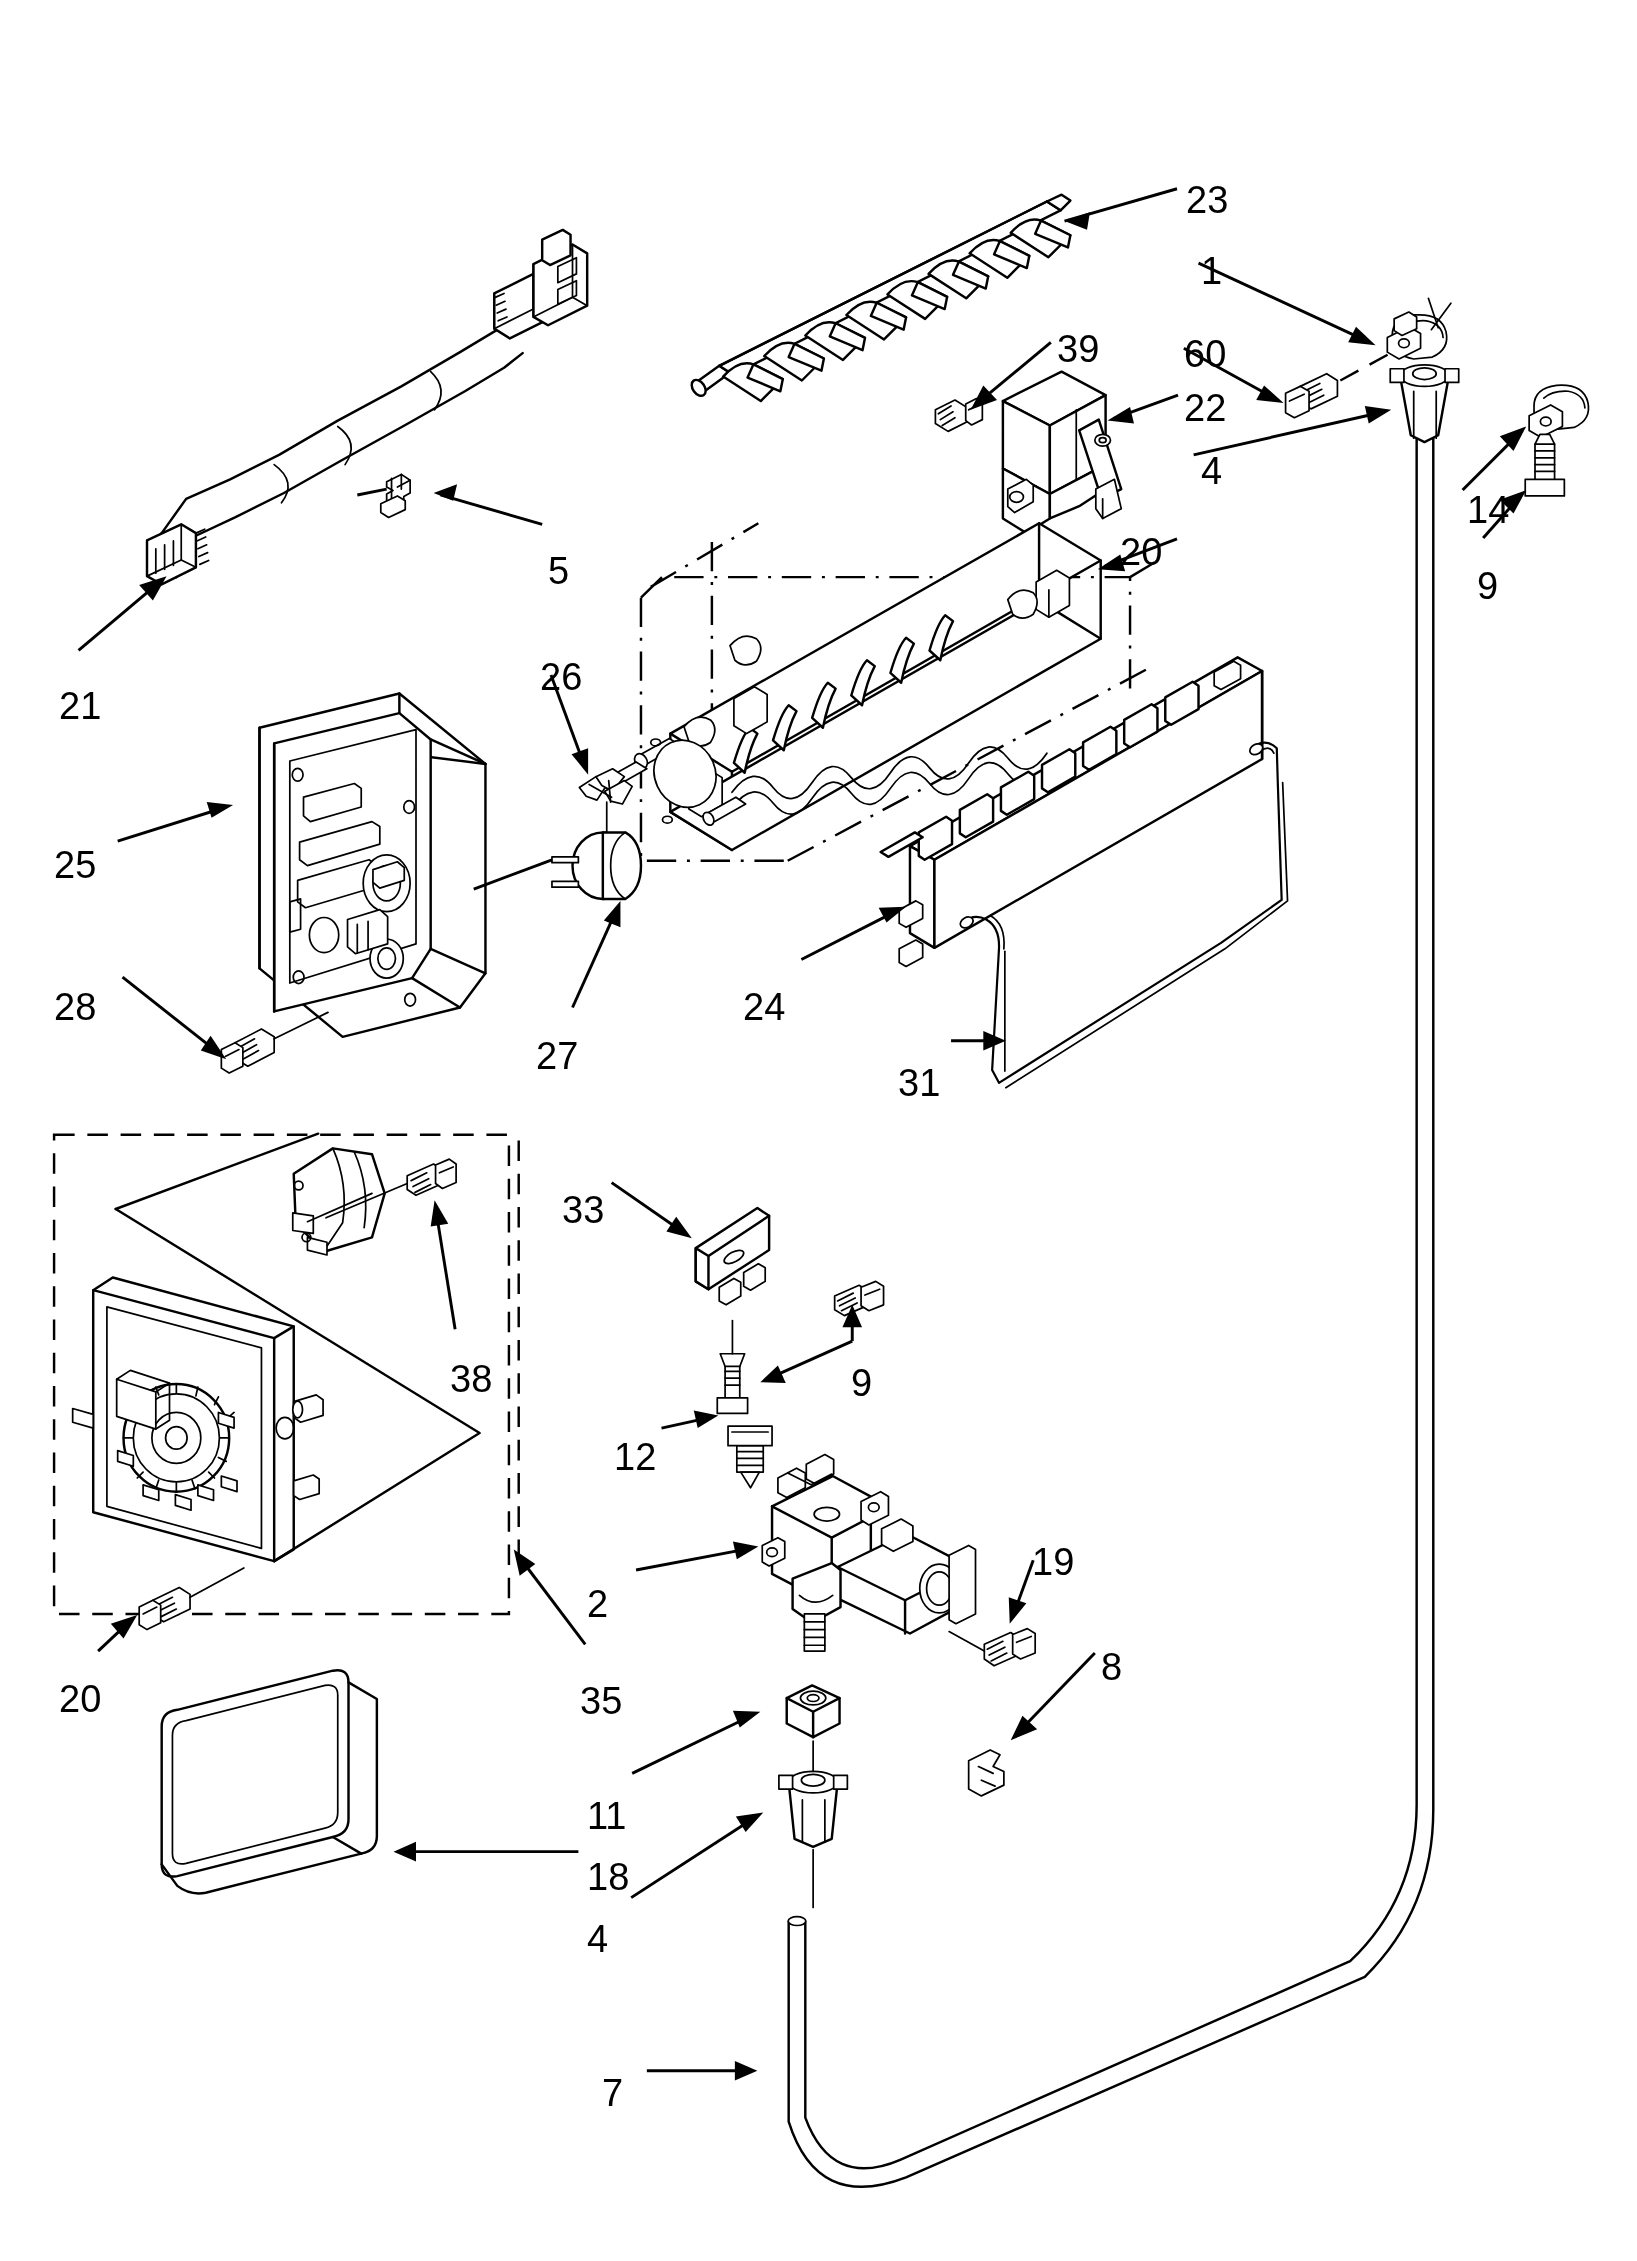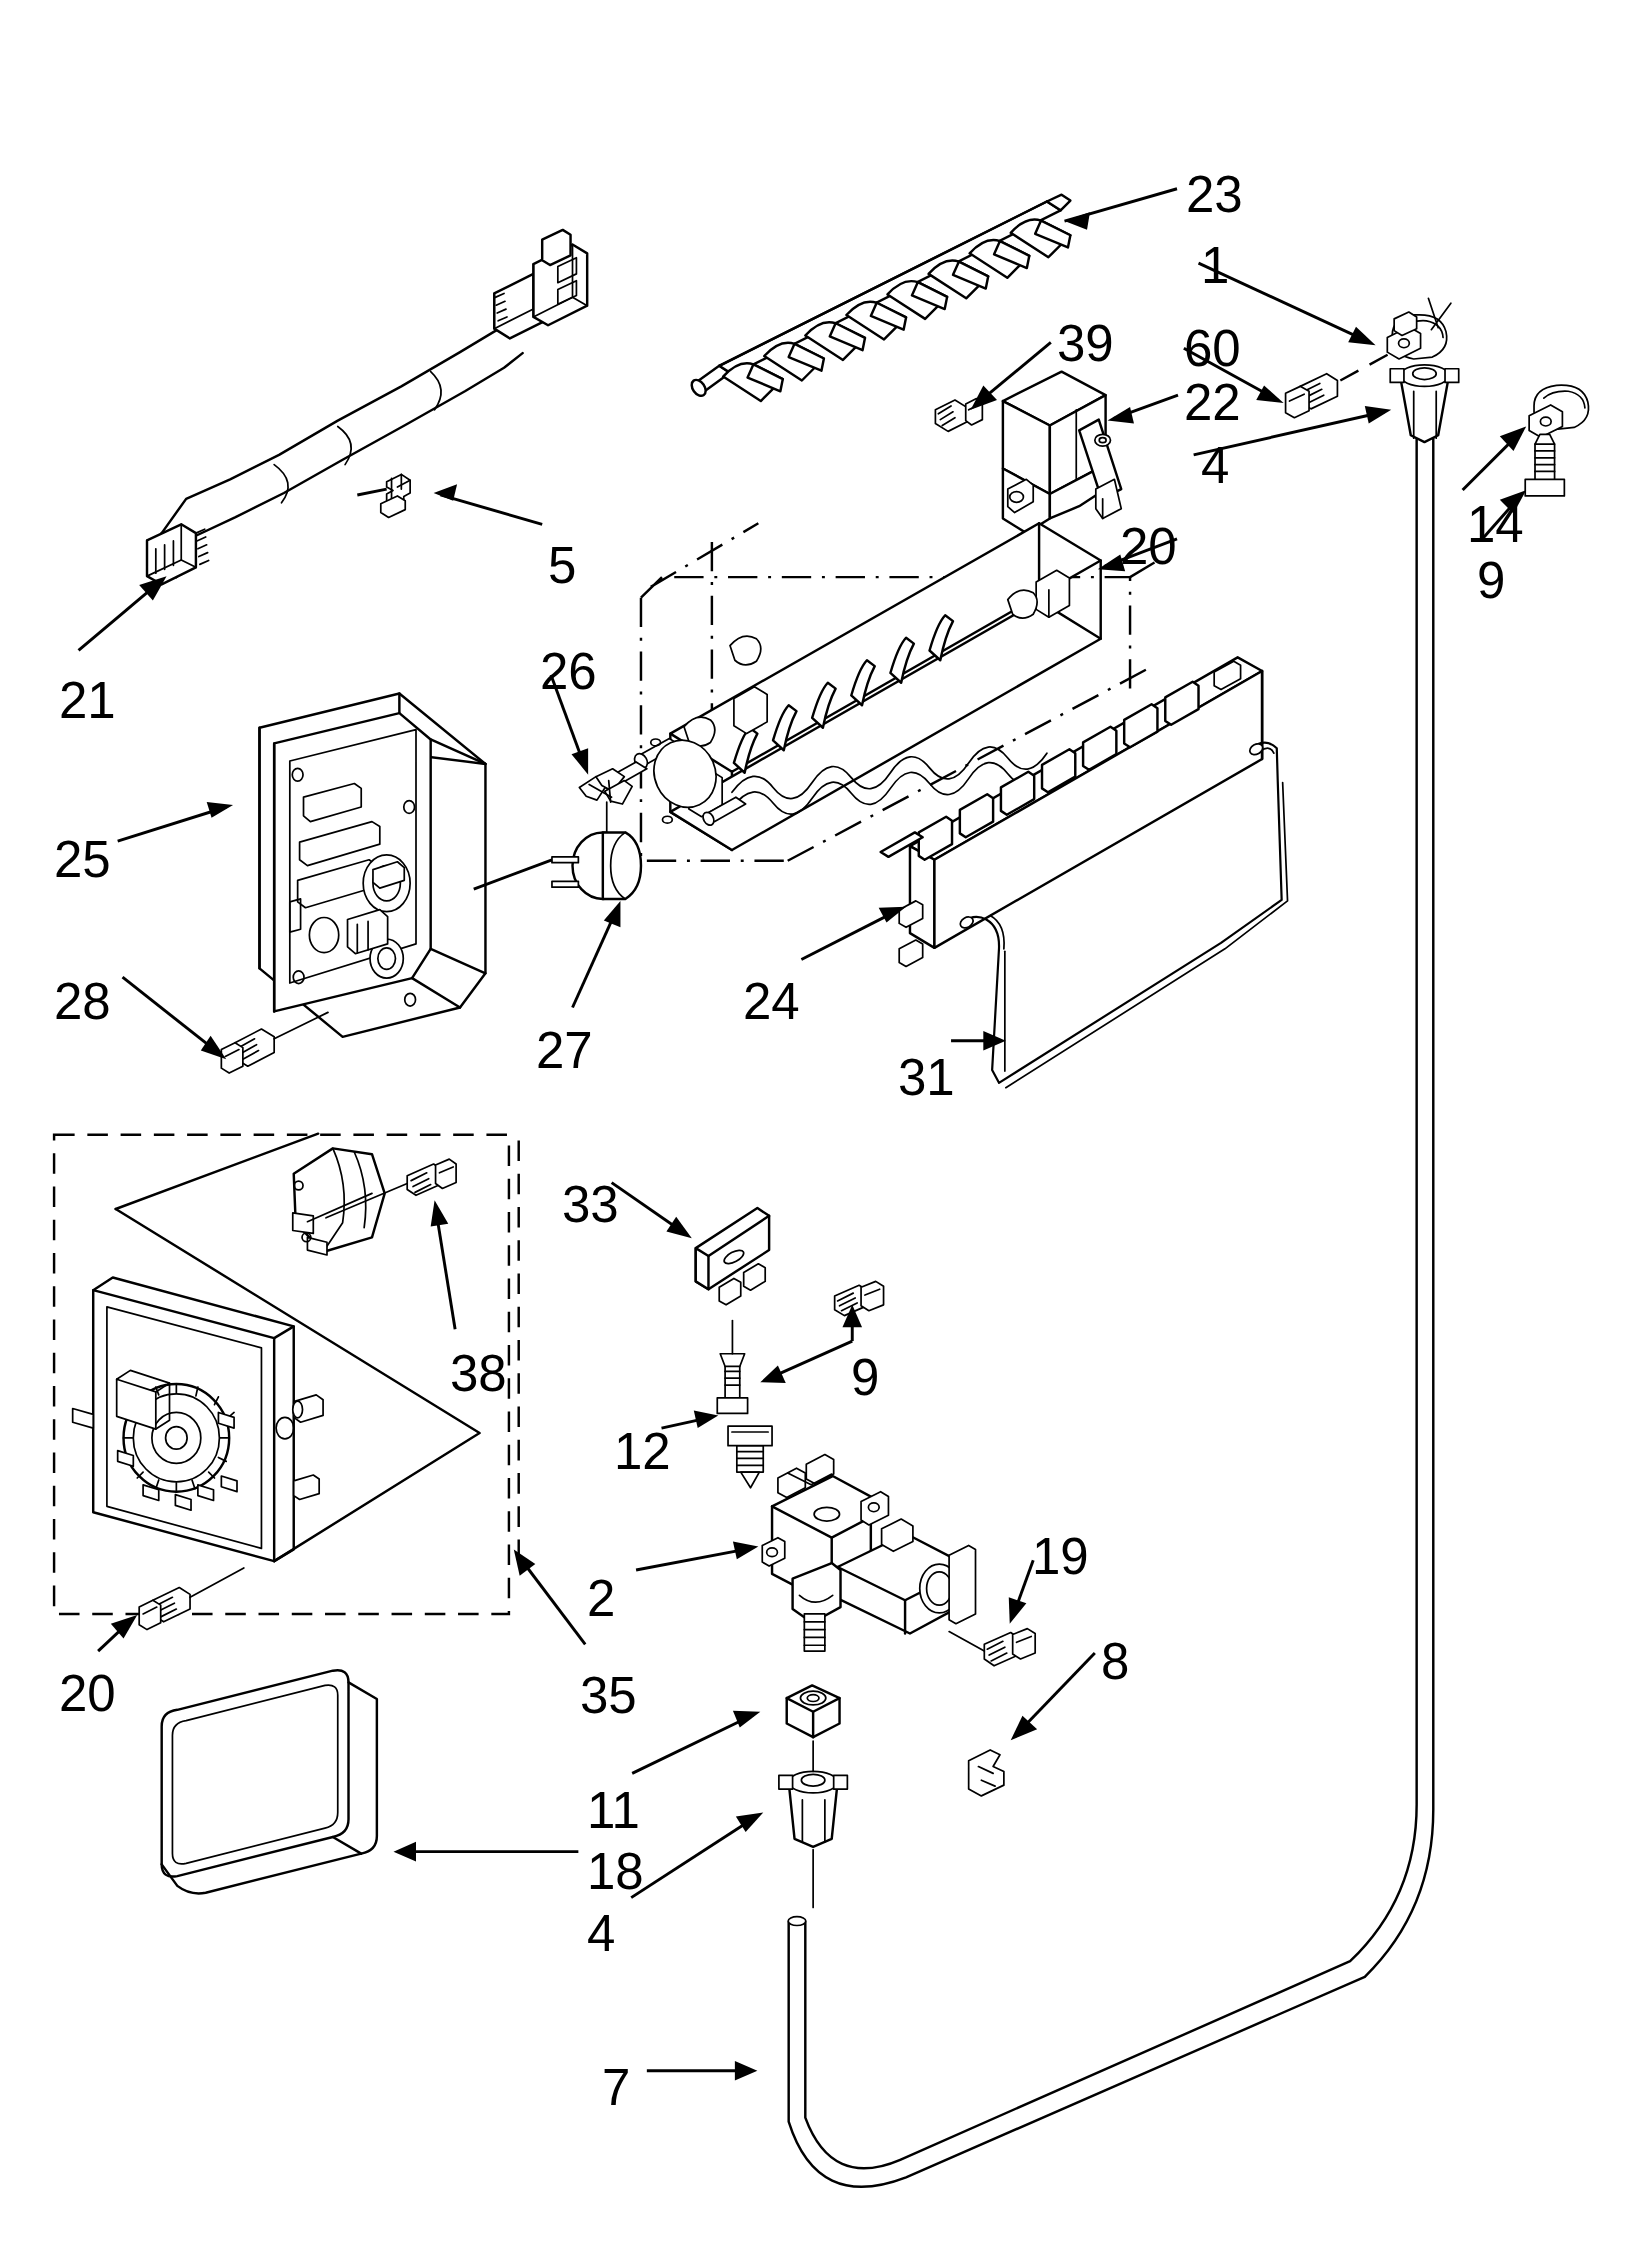--- a/index.html
+++ b/index.html
@@ -20,26 +20,27 @@
   #diagram-svg {
     position: absolute;
     left: 0;
     top: 0;
     width: 1638px;
     height: 2261px;
   }
   .callout {
     position: absolute;
     font-family: "Liberation Sans", sans-serif;
-    font-size: 51px;
+    font-size: 38px;
     font-weight: 400;
     color: #000000;
     line-height: 1;
     white-space: nowrap;
     letter-spacing: 0px;
+    margin-top: 12px;
   }
   .ln { fill: none; stroke: #000; stroke-width: 5; stroke-linecap: round; stroke-linejoin: round; }
   .ln-thin { fill: none; stroke: #000; stroke-width: 3.5; stroke-linecap: round; stroke-linejoin: round; }
   .ln-med { fill: none; stroke: #000; stroke-width: 4.5; stroke-linecap: round; stroke-linejoin: round; }
   .lead { fill: none; stroke: #000; stroke-width: 6; stroke-linecap: butt; }
   .dash { fill: none; stroke: #000; stroke-width: 5; stroke-dasharray: 42 26; stroke-linecap: butt; }
   .dashdot { fill: none; stroke: #000; stroke-width: 5; stroke-dasharray: 60 22 6 22; stroke-linecap: butt; }
   .fillw { fill: #ffffff; stroke: #000; stroke-width: 5; stroke-linejoin: round; stroke-linecap: round; }
   .fillw-thin { fill: #ffffff; stroke: #000; stroke-width: 3.5; stroke-linejoin: round; stroke-linecap: round; }
   .arrowhead { fill: #000; }
@@ -601,21 +602,21 @@
       <polygon class="arrowhead" points="1548,4234 1502,4254 1502,4214"></polygon>
     </g>
   </svg>
 
   <div class="callout" style="left:1186px; top:169px;">23</div>
   <div class="callout" style="left:1201px; top:240px;">1</div>
   <div class="callout" style="left:1057px; top:318px;">39</div>
   <div class="callout" style="left:1184px; top:323px;">60</div>
   <div class="callout" style="left:1184px; top:377px;">22</div>
   <div class="callout" style="left:1201px; top:440px;">4</div>
-  <div class="callout" style="left:1467px; top:499px;">14</div>
+  <div class="callout" style="left:1467px; top:479px;">14</div>
   <div class="callout" style="left:1477px; top:555px;">9</div>
   <div class="callout" style="left:548px; top:540px;">5</div>
   <div class="callout" style="left:1120px; top:521px;">20</div>
   <div class="callout" style="left:59px; top:675px;">21</div>
   <div class="callout" style="left:540px; top:646px;">26</div>
   <div class="callout" style="left:54px; top:834px;">25</div>
   <div class="callout" style="left:54px; top:976px;">28</div>
   <div class="callout" style="left:536px; top:1025px;">27</div>
   <div class="callout" style="left:743px; top:976px;">24</div>
   <div class="callout" style="left:898px; top:1052px;">31</div>

